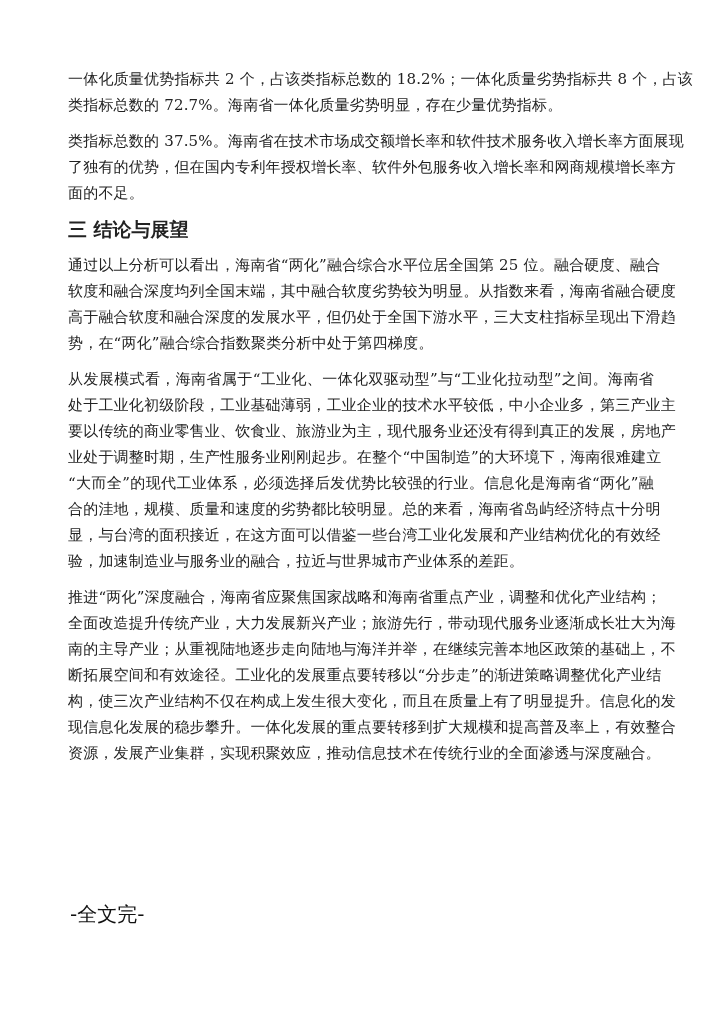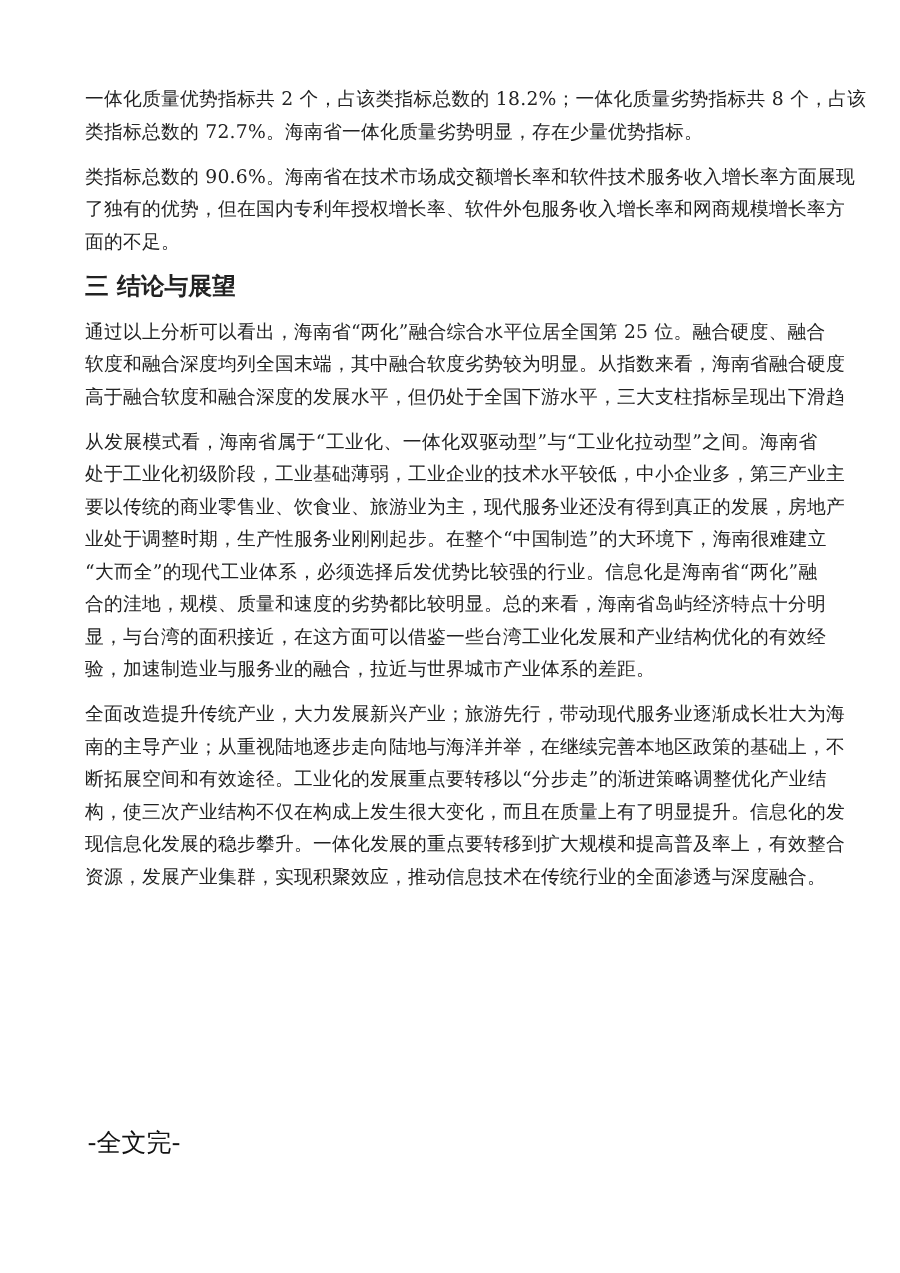--- a/index.html
+++ b/index.html
@@ -33,45 +33,47 @@
 <body>
 
 <div class="page">
 
   <div class="para">
     <span class="line">一体化质量优势指标共 2 个，占该类指标总数的 18.2%；一体化质量劣势指标共 8 个，占该</span>
     <span class="line last">类指标总数的 72.7%。海南省一体化质量劣势明显，存在少量优势指标。</span>
   </div>
 
   <div class="para">
-    <span class="line">类指标总数的 90.6%。海南省在技术市场成交额增长率和软件技术服务收入增长率方面展现</span>
+    <span class="line">类指标总数的 37.5%。海南省在技术市场成交额增长率和软件技术服务收入增长率方面展现</span>
     <span class="line">了独有的优势，但在国内专利年授权增长率、软件外包服务收入增长率和网商规模增长率方</span>
     <span class="line last">面的不足。</span>
   </div>
 
   <div class="heading">三  结论与展望</div>
 
   <div class="para">
     <span class="line">通过以上分析可以看出，海南省“两化”融合综合水平位居全国第 25 位。融合硬度、融合</span>
     <span class="line">软度和融合深度均列全国末端，其中融合软度劣势较为明显。从指数来看，海南省融合硬度</span>
     <span class="line">高于融合软度和融合深度的发展水平，但仍处于全国下游水平，三大支柱指标呈现出下滑趋</span>
+    <span class="line last">势，在“两化”融合综合指数聚类分析中处于第四梯度。</span>
   </div>
 
   <div class="para">
     <span class="line">从发展模式看，海南省属于“工业化、一体化双驱动型”与“工业化拉动型”之间。海南省</span>
     <span class="line">处于工业化初级阶段，工业基础薄弱，工业企业的技术水平较低，中小企业多，第三产业主</span>
     <span class="line">要以传统的商业零售业、饮食业、旅游业为主，现代服务业还没有得到真正的发展，房地产</span>
     <span class="line">业处于调整时期，生产性服务业刚刚起步。在整个“中国制造”的大环境下，海南很难建立</span>
     <span class="line">“大而全”的现代工业体系，必须选择后发优势比较强的行业。信息化是海南省“两化”融</span>
     <span class="line">合的洼地，规模、质量和速度的劣势都比较明显。总的来看，海南省岛屿经济特点十分明</span>
     <span class="line">显，与台湾的面积接近，在这方面可以借鉴一些台湾工业化发展和产业结构优化的有效经</span>
     <span class="line last">验，加速制造业与服务业的融合，拉近与世界城市产业体系的差距。</span>
   </div>
 
   <div class="para">
+    <span class="line">推进“两化”深度融合，海南省应聚焦国家战略和海南省重点产业，调整和优化产业结构；</span>
     <span class="line">全面改造提升传统产业，大力发展新兴产业；旅游先行，带动现代服务业逐渐成长壮大为海</span>
     <span class="line">南的主导产业；从重视陆地逐步走向陆地与海洋并举，在继续完善本地区政策的基础上，不</span>
     <span class="line">断拓展空间和有效途径。工业化的发展重点要转移以“分步走”的渐进策略调整优化产业结</span>
     <span class="line">构，使三次产业结构不仅在构成上发生很大变化，而且在质量上有了明显提升。信息化的发</span>
     <span class="line">现信息化发展的稳步攀升。一体化发展的重点要转移到扩大规模和提高普及率上，有效整合</span>
     <span class="line last">资源，发展产业集群，实现积聚效应，推动信息技术在传统行业的全面渗透与深度融合。</span>
   </div>
 
 </div>
 

